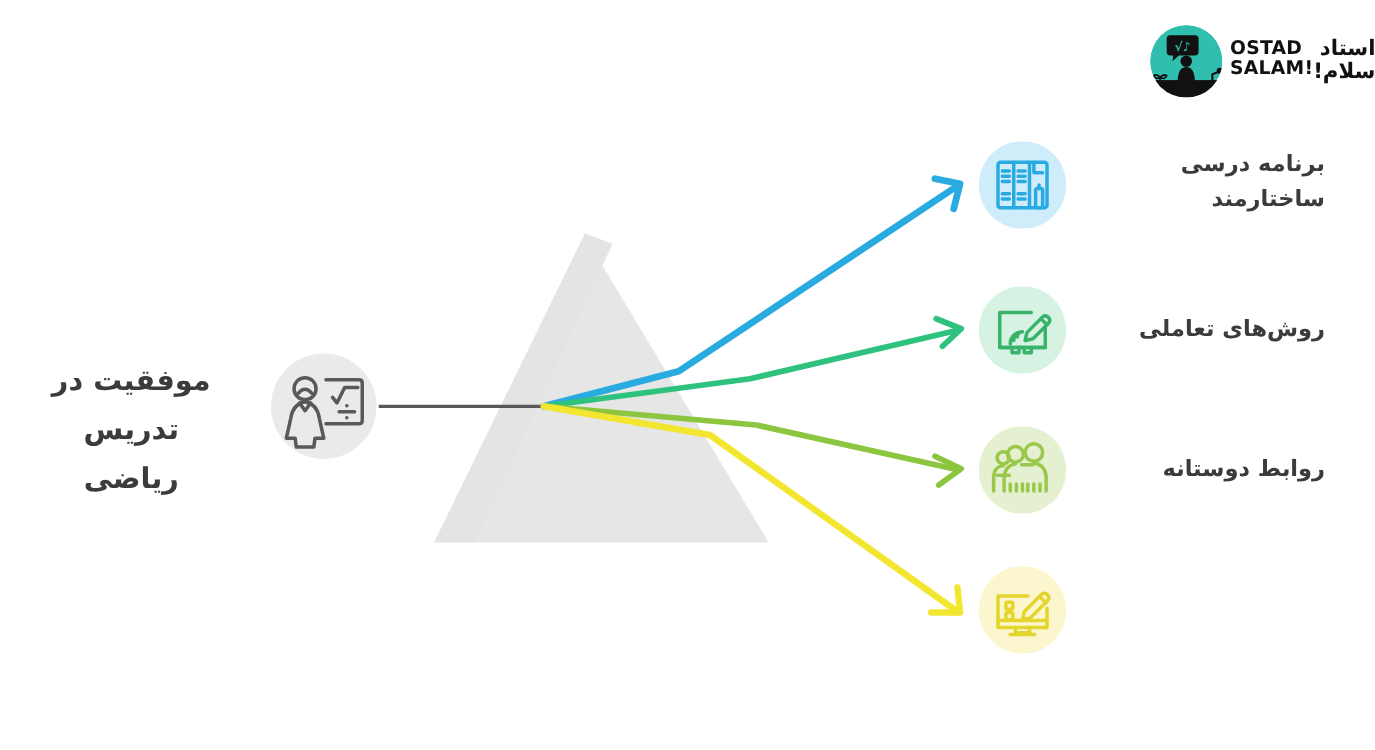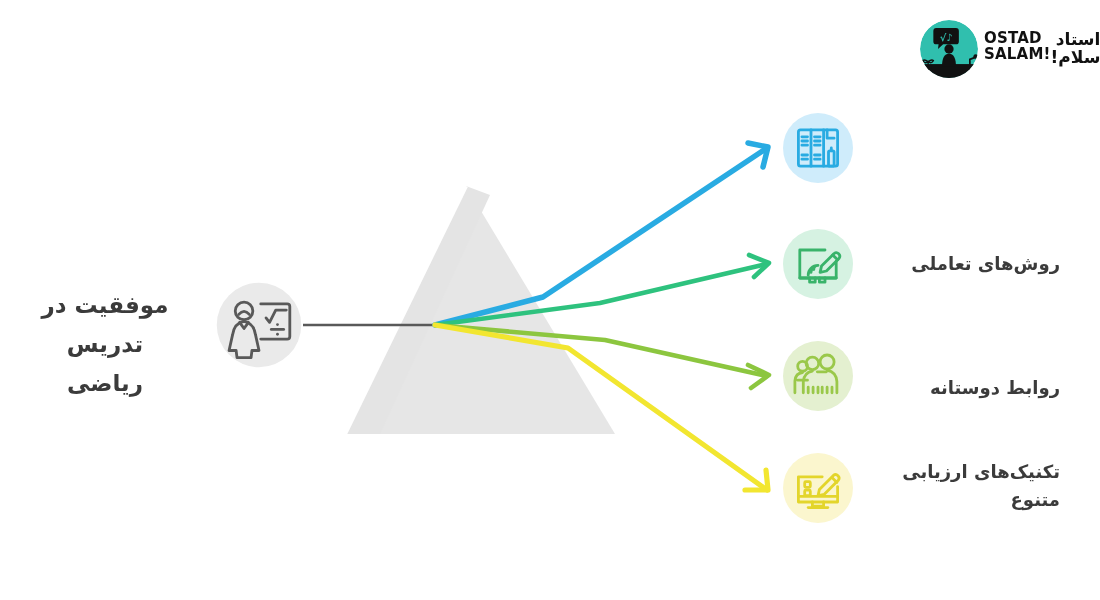--- a/index.html
+++ b/index.html
@@ -54,21 +54,21 @@
     font-size:18px;font-weight:bold;color:#3b3b3b;
     line-height:1.55;
     direction:rtl;
     width:200px;
   }
   #node0{left:783px;top:113px;}
   #label0{left:860px;top:118px;}
   #node1{left:783px;top:229px;}
   #label1{left:860px;top:250px;}
   #node2{left:783px;top:341px;}
-  #label2{left:860px;top:362px;margin-top:12px;}
+  #label2{left:860px;top:362px;}
   #node3{left:783px;top:453px;}
   #label3{left:860px;top:458px;}
 </style>
 </head>
 <body>
 
 <div id="stage">
 
   <svg width="1100" height="600" viewBox="0 0 1100 600" style="position:absolute;top:0;left:0;">
 
@@ -166,20 +166,24 @@
         <rect x="22" y="24" width="56" height="52" rx="3"></rect>
         <path d="M40 24 V76 M58 24 V76"></path>
         <path d="M27 34 h8 M27 40 h8 M27 46 h8 M27 60 h8 M27 66 h8"></path>
         <path d="M45 34 h8 M45 40 h8 M45 46 h8 M45 60 h8 M45 66 h8"></path>
         <path d="M63 24 v12 h10"></path>
         <rect x="65" y="54" width="8" height="22" rx="2"></rect>
         <path d="M69 54 v-4"></path>
       </g>
     </svg>
   </div>
+  <div class="out-label" id="label0">
+    <div>برنامه درسی</div>
+    <div>ساختارمند</div>
+  </div>
 
   <div class="out-node" id="node1">
     <svg viewBox="0 0 100 100" width="70" height="70">
       <circle cx="50" cy="50" r="50" fill="#D6F2E2"></circle>
       <g fill="none" stroke="#39B36A" stroke-width="4" stroke-linejoin="round" stroke-linecap="round">
         <path d="M24 30 h36 M24 30 v40 h52 V46"></path>
         <path d="M24 70 h52"></path>
         <path d="M38 70 v6 h8 v-6 M52 70 v6 h8 v-6"></path>
         <path d="M44 58 a6 6 0 0 1 6 -6 M40 62 a10 10 0 0 1 10 -10 M36 66 a14 14 0 0 1 14 -14"></path>
         <path d="M55 53 l18 -18 a5 5 0 0 1 7 7 l-18 18 l-9 2 z"></path>
@@ -220,18 +224,14 @@
         <path d="M22 62 h56"></path>
         <path d="M42 70 v6 h16 v-6"></path>
         <path d="M36 78 h28"></path>
         <rect x="31" y="41" width="8" height="8" rx="1.5"></rect>
         <rect x="31" y="53" width="8" height="8" rx="1.5"></rect>
         <path d="M52 52 l20 -20 a5 5 0 0 1 7 7 l-20 20 l-9 2 z"></path>
         <path d="M70 35 l7 7"></path>
       </g>
     </svg>
   </div>
-  <div class="out-label" id="label3">
-    <div>تکنیک‌های ارزیابی</div>
-    <div>متنوع</div>
-  </div>
 
 </div>
 
 </body></html>

